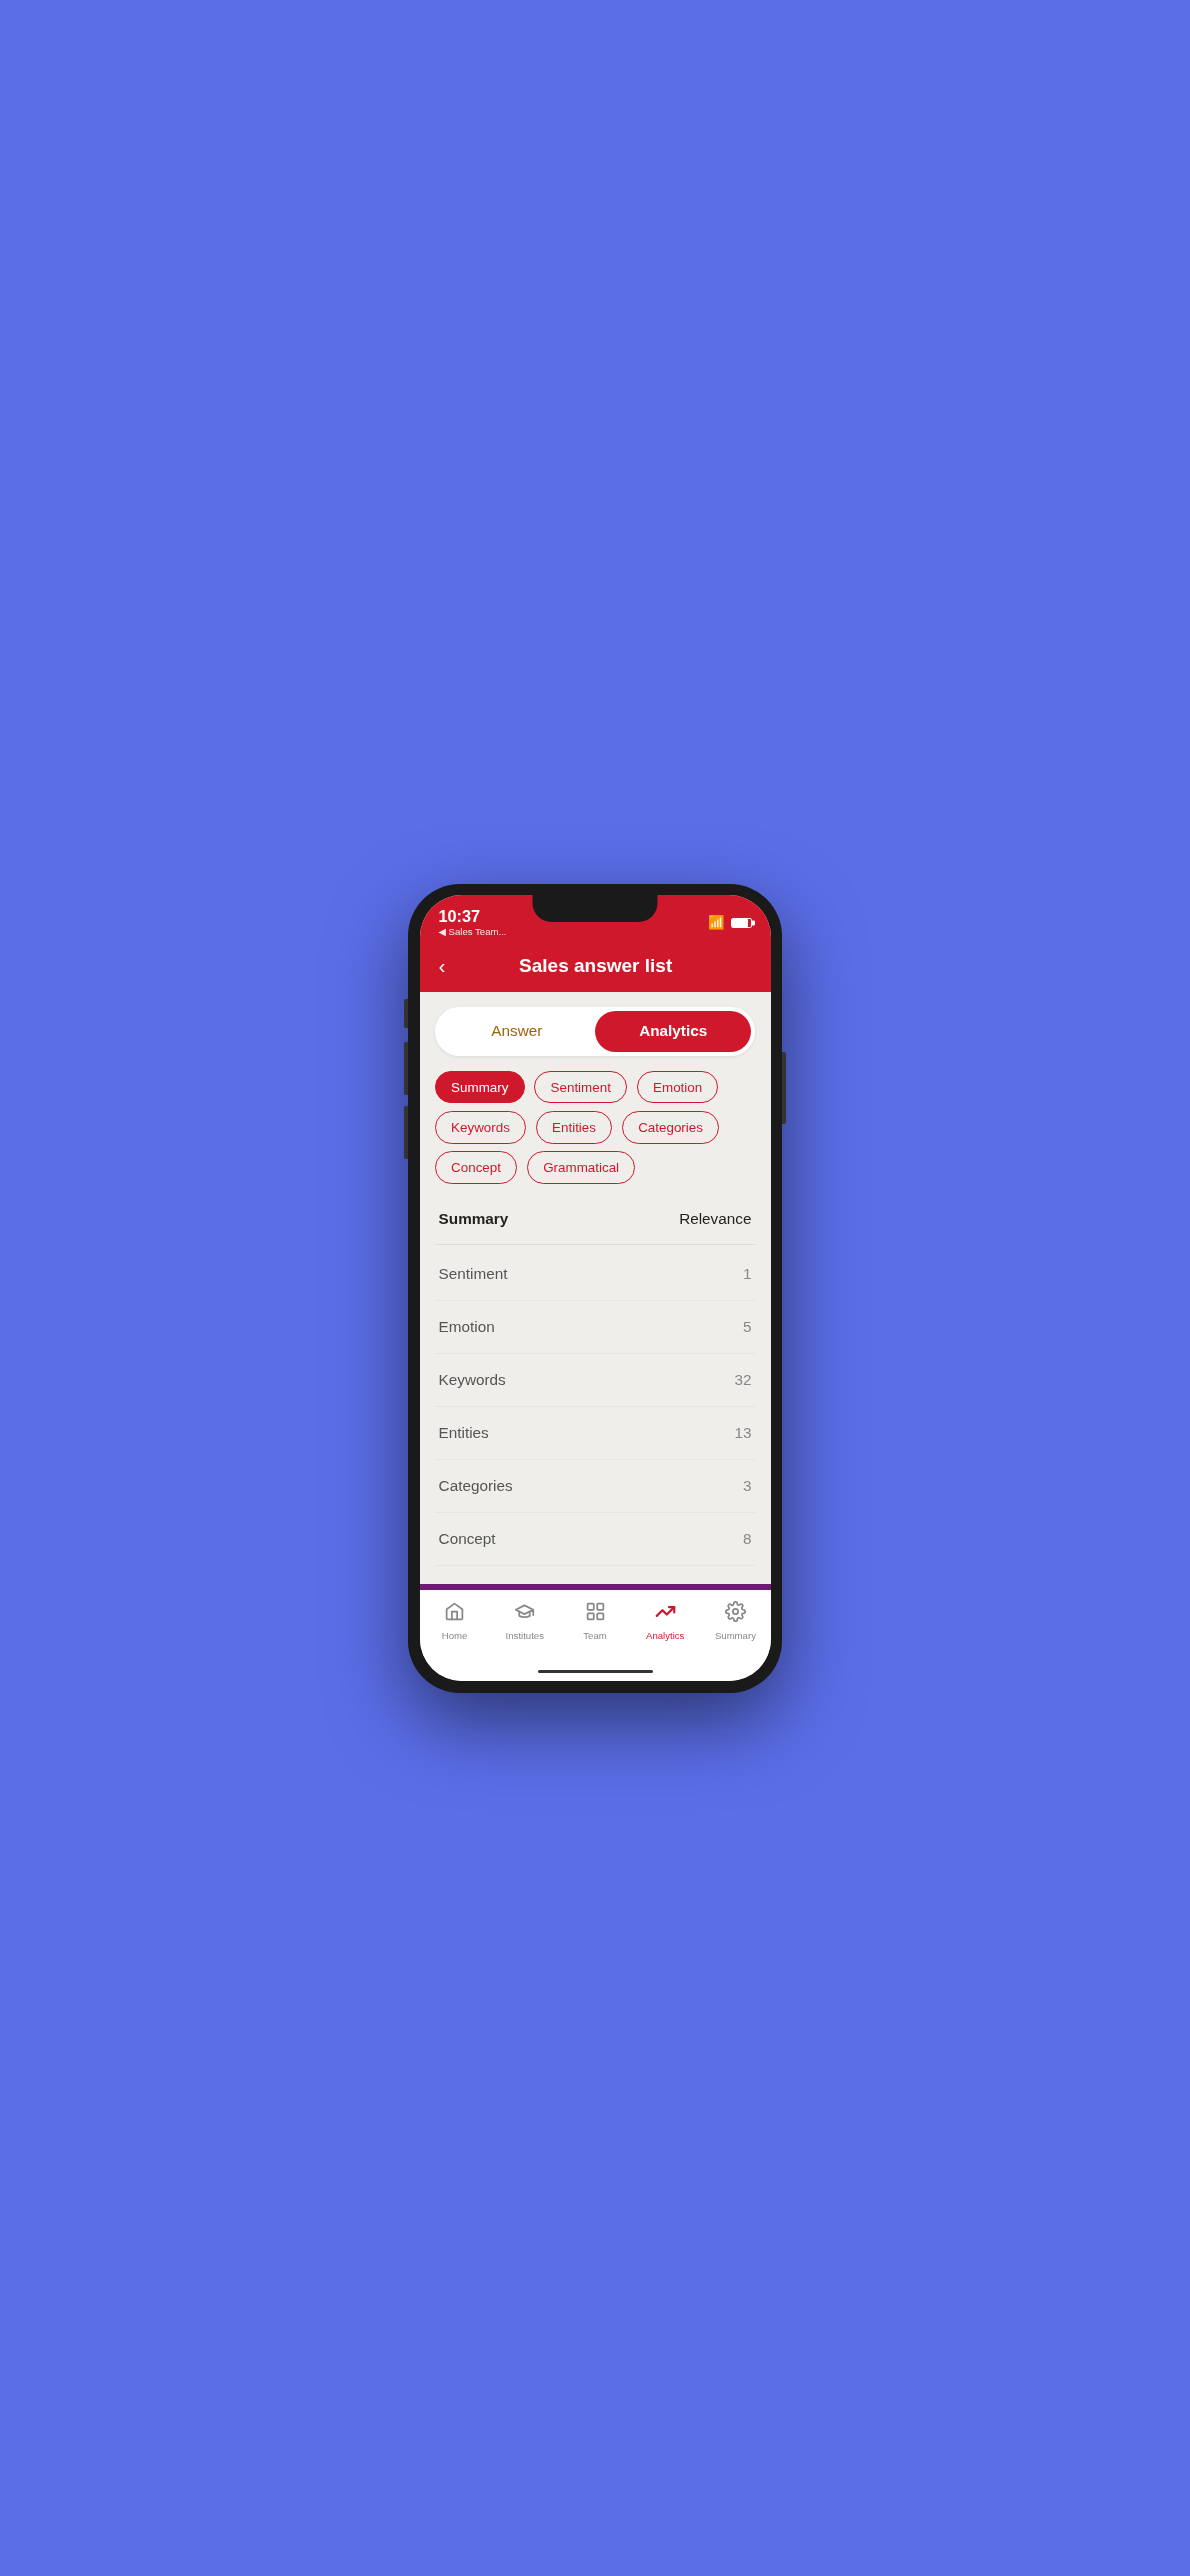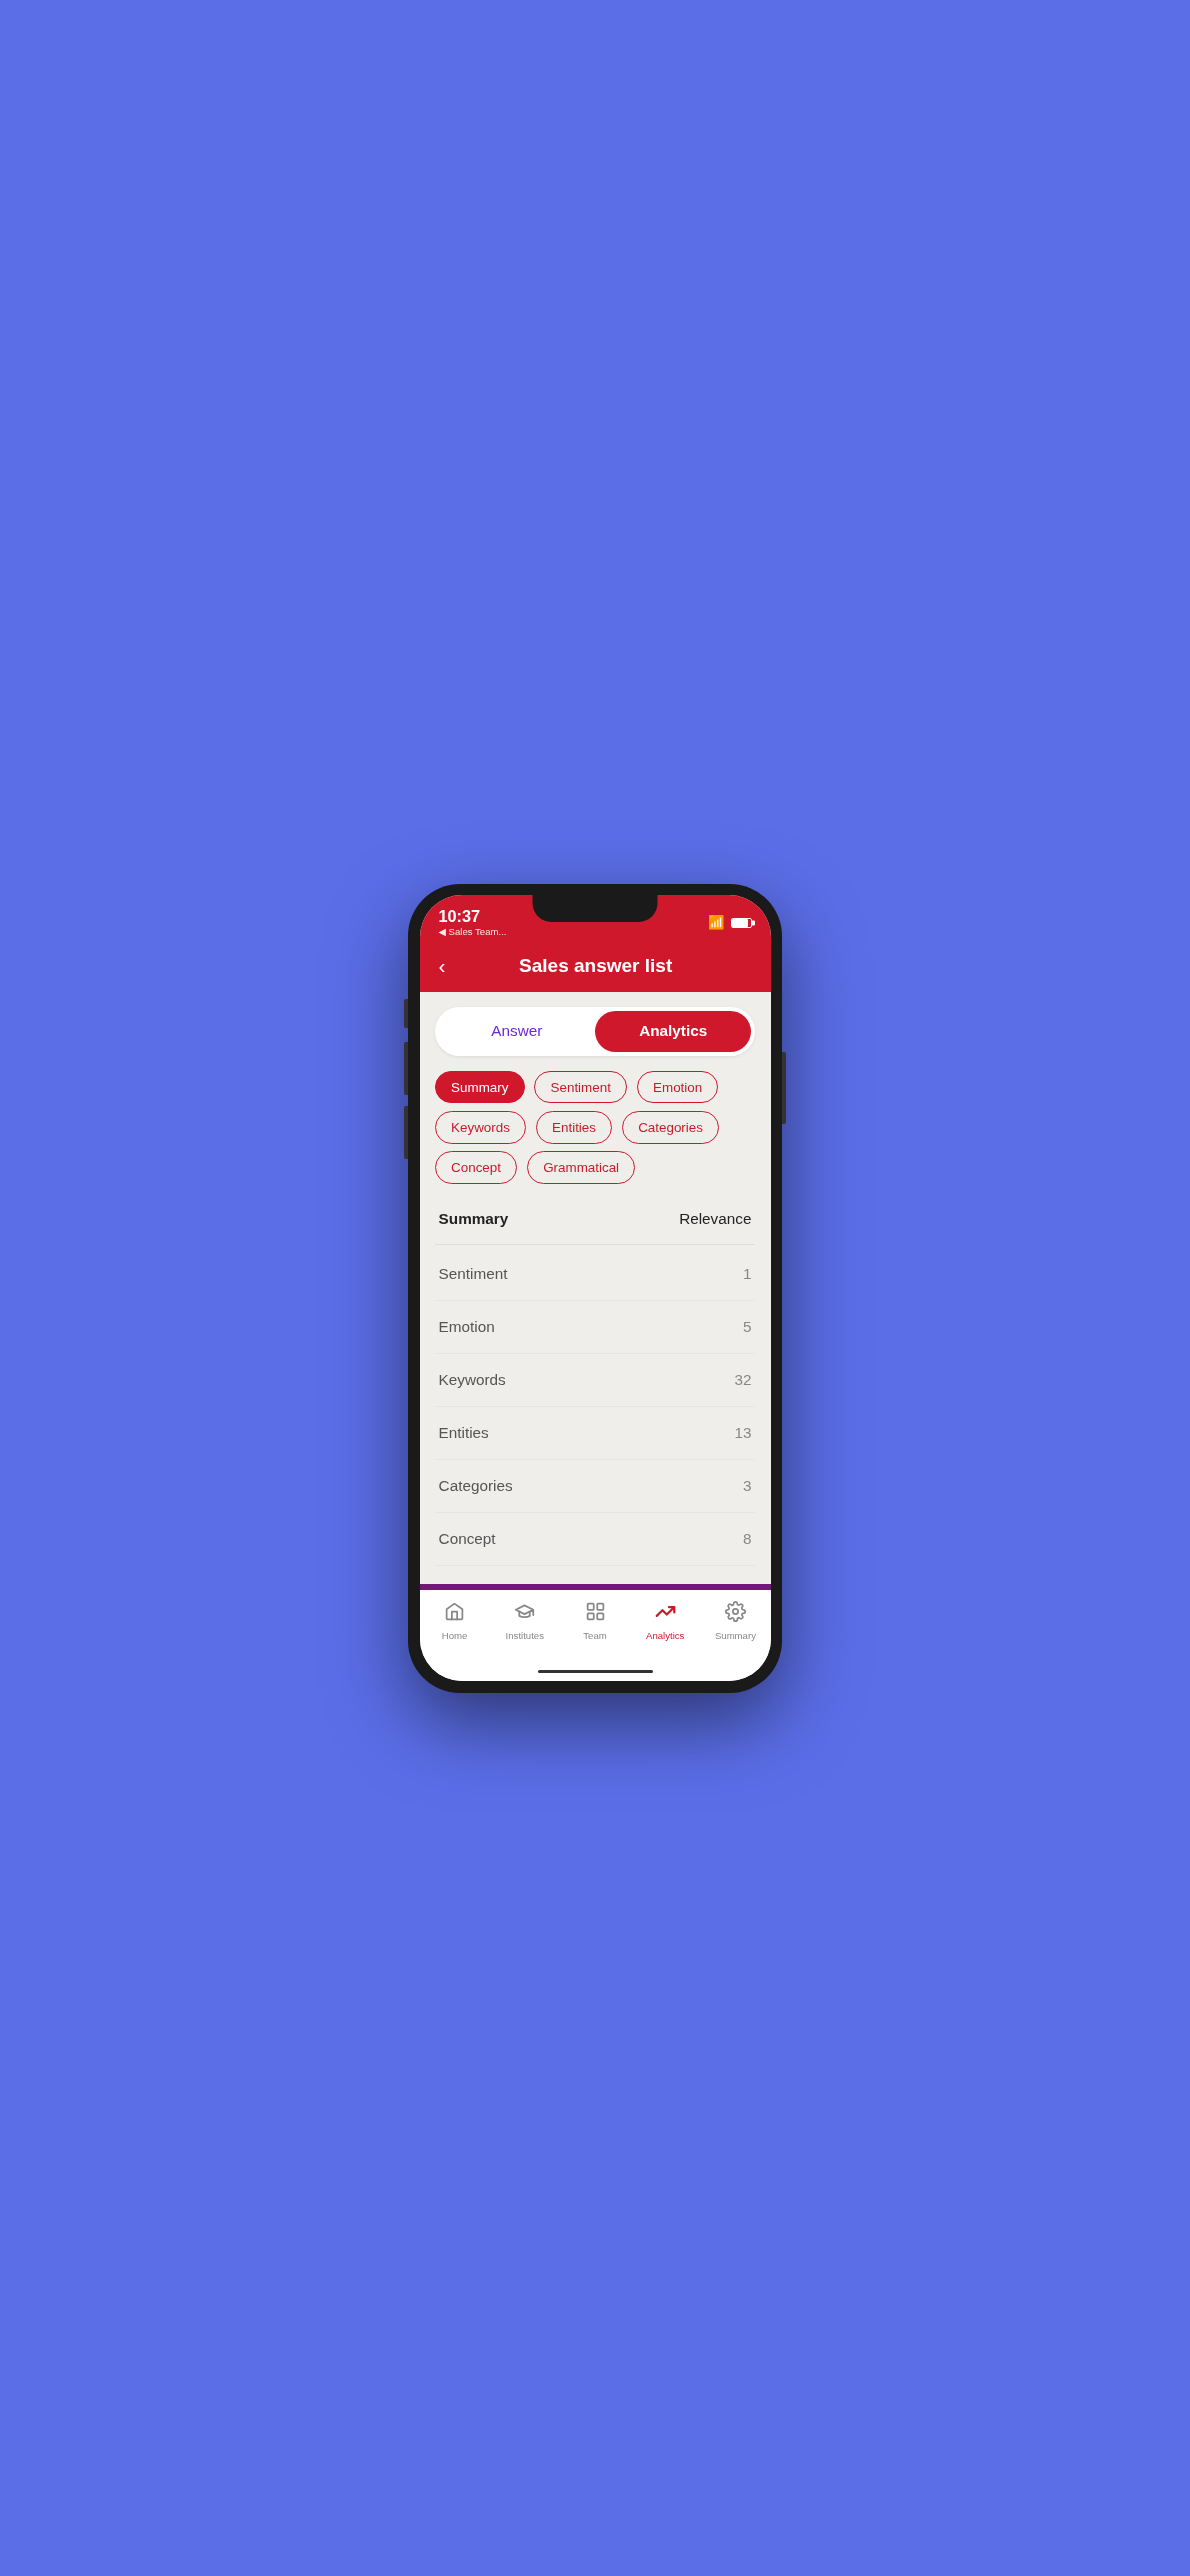--- a/index.html
+++ b/index.html
@@ -162,21 +162,21 @@
       border: none;
       border-radius: 23px;
       font-size: 15.3px;
       font-weight: 500;
       cursor: pointer;
       transition: all 0.2s;
     }
 
     .tab-btn.inactive {
       background: transparent;
-      color: #6d28d9;
+      color: #a16207;
     }
 
     .tab-btn.active {
       background: #d0182c;
       color: #fff;
       font-weight: 600;
     }
 
     
     .filter-row {

